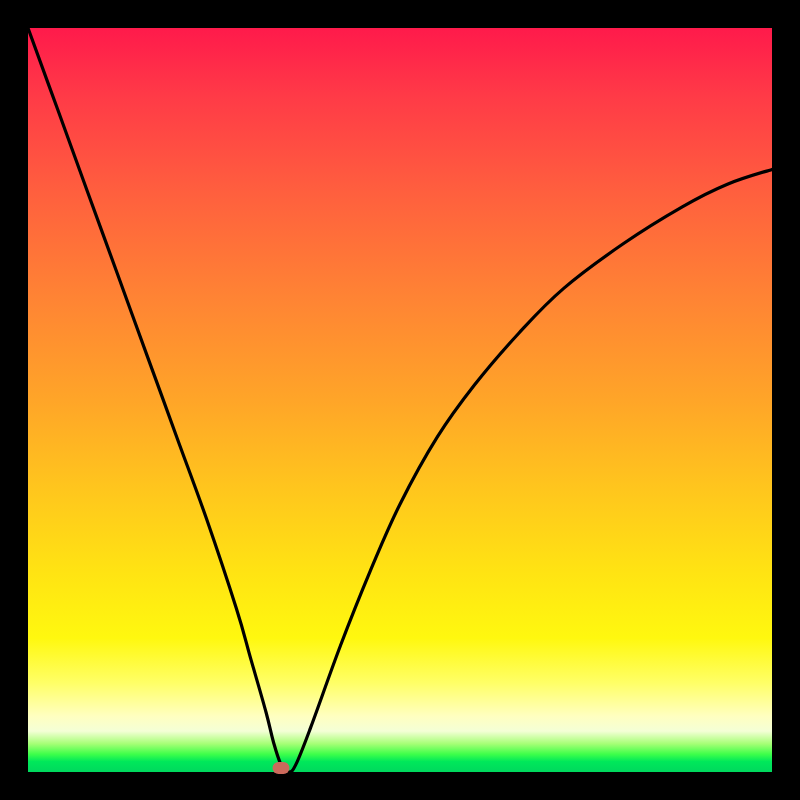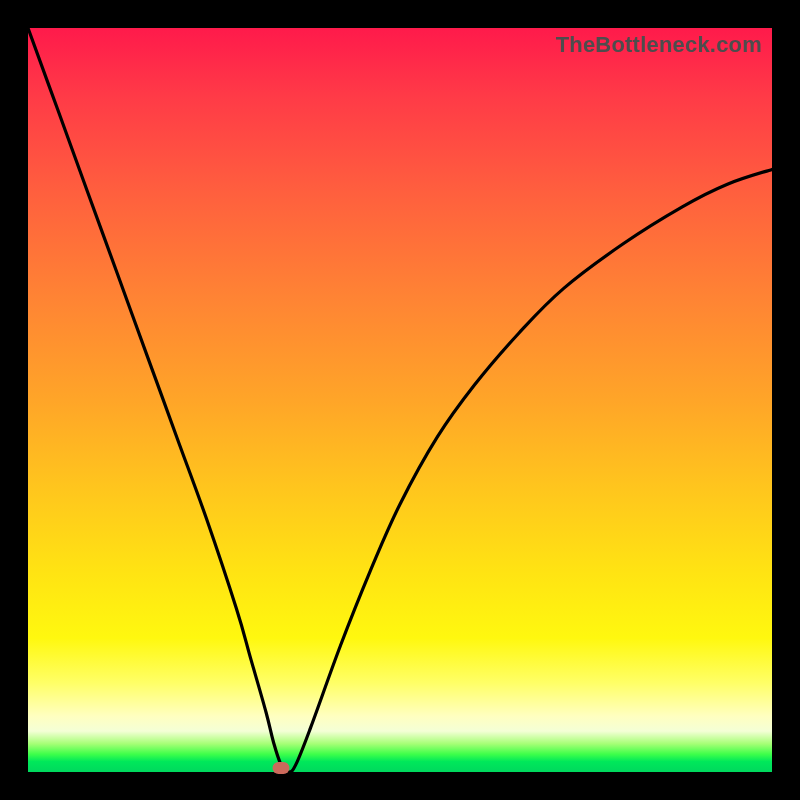--- a/index.html
+++ b/index.html
@@ -62,21 +62,20 @@
     background: #cc6a5c;
     transform: translate(-50%, -50%);
   }
 </style>
 </head>
 <body>
 
 <div class="frame">
   <div class="plot-area">
 
-    <div class="watermark">TheBottleneck.com</div>
 
     <svg class="curve" viewBox="0 0 744 744" preserveAspectRatio="none">
       <path id="curve-path" fill="none" stroke="#000" stroke-width="3.2" stroke-linecap="round" stroke-linejoin="round" d="M 0.0 0.0 C 5.4 14.7 19.0 52.4 29.8 81.8 C 40.5 111.3 48.8 134.2 59.5 163.7 C 70.2 193.1 78.6 216.1 89.3 245.5 C 100.0 275.0 108.3 297.9 119.0 327.4 C 129.8 356.8 138.1 379.7 148.8 409.2 C 159.5 438.7 167.8 460.2 178.6 491.0 C 189.3 521.8 200.3 554.9 208.3 580.3 C 216.4 605.8 217.8 613.7 223.2 632.4 C 228.6 651.1 234.1 669.7 238.1 684.5 C 242.1 699.2 242.8 704.9 245.5 714.2 C 248.2 723.6 250.3 731.2 253.0 736.6 C 255.6 741.9 257.7 744.0 260.4 744.0 C 263.1 744.0 263.8 744.6 267.8 736.6 C 271.9 728.5 274.7 720.8 282.7 699.4 C 290.8 677.9 301.8 645.6 312.5 617.5 C 323.2 589.4 331.5 568.6 342.2 543.1 C 353.0 517.7 359.9 500.3 372.0 476.2 C 384.1 452.1 395.8 430.6 409.2 409.2 C 422.6 387.8 431.7 375.9 446.4 357.1 C 461.1 338.4 475.0 322.4 491.0 305.0 C 507.1 287.6 516.9 276.5 535.7 260.4 C 554.4 244.3 573.8 230.5 595.2 215.8 C 616.6 201.0 636.0 189.3 654.7 178.6 C 673.5 167.8 683.3 162.9 699.4 156.2 C 715.4 149.5 736.0 144.0 744.0 141.4"></path>
     </svg>
 
     <div class="marker" id="min-marker" style="left: 252.96px; top: 740.28px; background: rgb(204, 106, 92);"></div>
 
   </div>
 </div>
 

